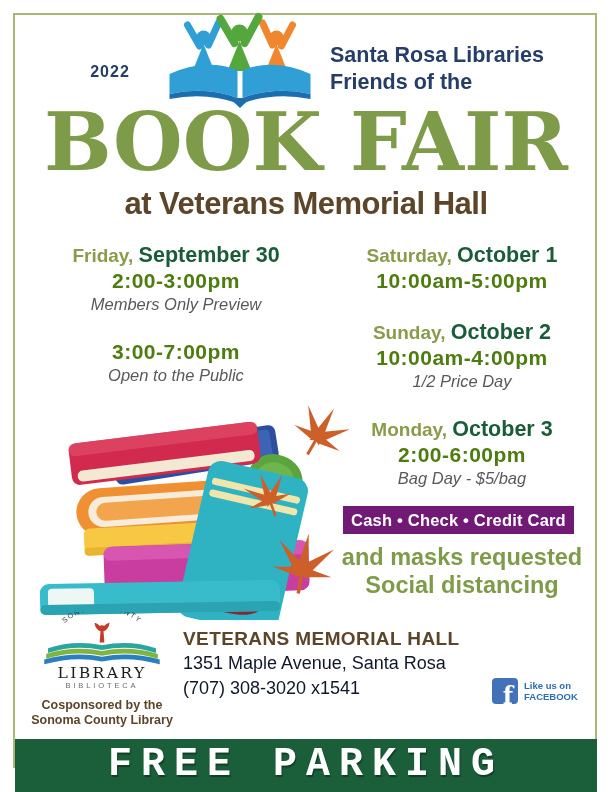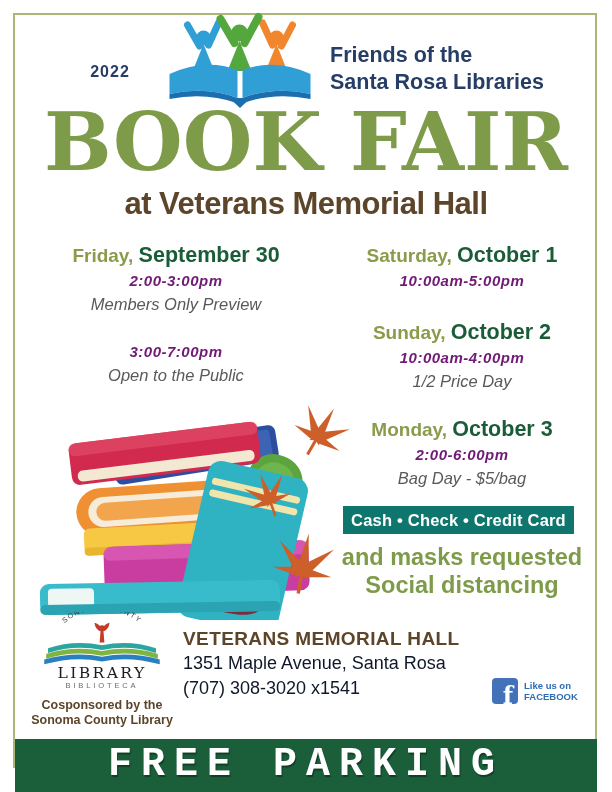--- a/index.html
+++ b/index.html
@@ -26,25 +26,25 @@
   .subtitle{left:0;top:186px;width:612px;text-align:center;
     font-size:31px;font-weight:bold;color:#5d4529;letter-spacing:-0.5px;}
   
   .col{text-align:center;}
   .col-left{left:32px;top:243px;width:288px;}
   .col-right{left:326px;top:243px;width:272px;}
   .entry{margin-bottom:26px;}
   .entry.big-gap{margin-bottom:25px;}
   .dayline{font-size:19px;line-height:24px;font-weight:bold;color:#8a9c4b;}
   .dayline .date{font-size:21.5px;color:#1a5c38;}
-  .time{font-size:15px;line-height:26px;font-weight:bold;color:#701a75;letter-spacing:0.5px;font-style:italic;}
+  .time{font-size:21px;line-height:26px;font-weight:bold;color:#4d7c0f;letter-spacing:0.5px;}
   .note{font-size:16.5px;line-height:20px;font-style:italic;color:#58595b;font-weight:500;}
   
   .badge{left:343px;top:506px;width:231px;height:28px;line-height:28px;
-    background:#0f766e;color:#ffffff;text-align:center;
+    background:#701a75;color:#ffffff;text-align:center;
     font-size:16.5px;font-weight:bold;letter-spacing:0.2px;}
   
   .covid{left:326px;top:543px;width:272px;text-align:center;
     font-size:23.5px;line-height:28px;font-weight:bold;color:#7e9b49;}
   
   .books{left:18px;top:396px;width:332px;height:224px;}
   
   .library{left:26px;top:612px;width:152px;text-align:center;}
   .library svg{width:142px;height:80px;}
   .cosponsor{font-size:12.5px;line-height:15px;font-weight:bold;color:#5d4529;margin-top:2px;}
@@ -91,22 +91,22 @@
     <path d="M87 31 L101 5" stroke-width="8" stroke-linecap="round" fill="none"></path>
   </g>
 
   <path d="M12 62 Q48 46 80 58 L80 86 Q48 74 12 82 Z" fill="#2f9fd6"></path>
   <path d="M153 62 Q117 46 85 58 L85 86 Q117 74 153 82 Z" fill="#2f9fd6"></path>
   <path d="M12 82 Q48 74 80 86 L85 86 Q117 74 153 82 L153 87 Q117 80 86 91 L79 91 Q48 80 12 87 Z" fill="#1c6fae"></path>
   <path d="M74 88 L82.5 96 L91 88 Z" fill="#1c6fae"></path>
 </svg>
 
 <div class="abs org">
+  <div>Santa Rosa Libraries</div>
   <div>Friends of the</div>
-  <div>Santa Rosa Libraries</div>
 </div>
 
 <div class="abs title">BOOK FAIR</div>
 <div class="abs subtitle">at Veterans Memorial Hall</div>
 
 <div class="abs col col-left">
   <div class="entry big-gap">
     <div class="dayline">
       <span class="day">Friday,</span>
       <span class="date">September 30</span>

